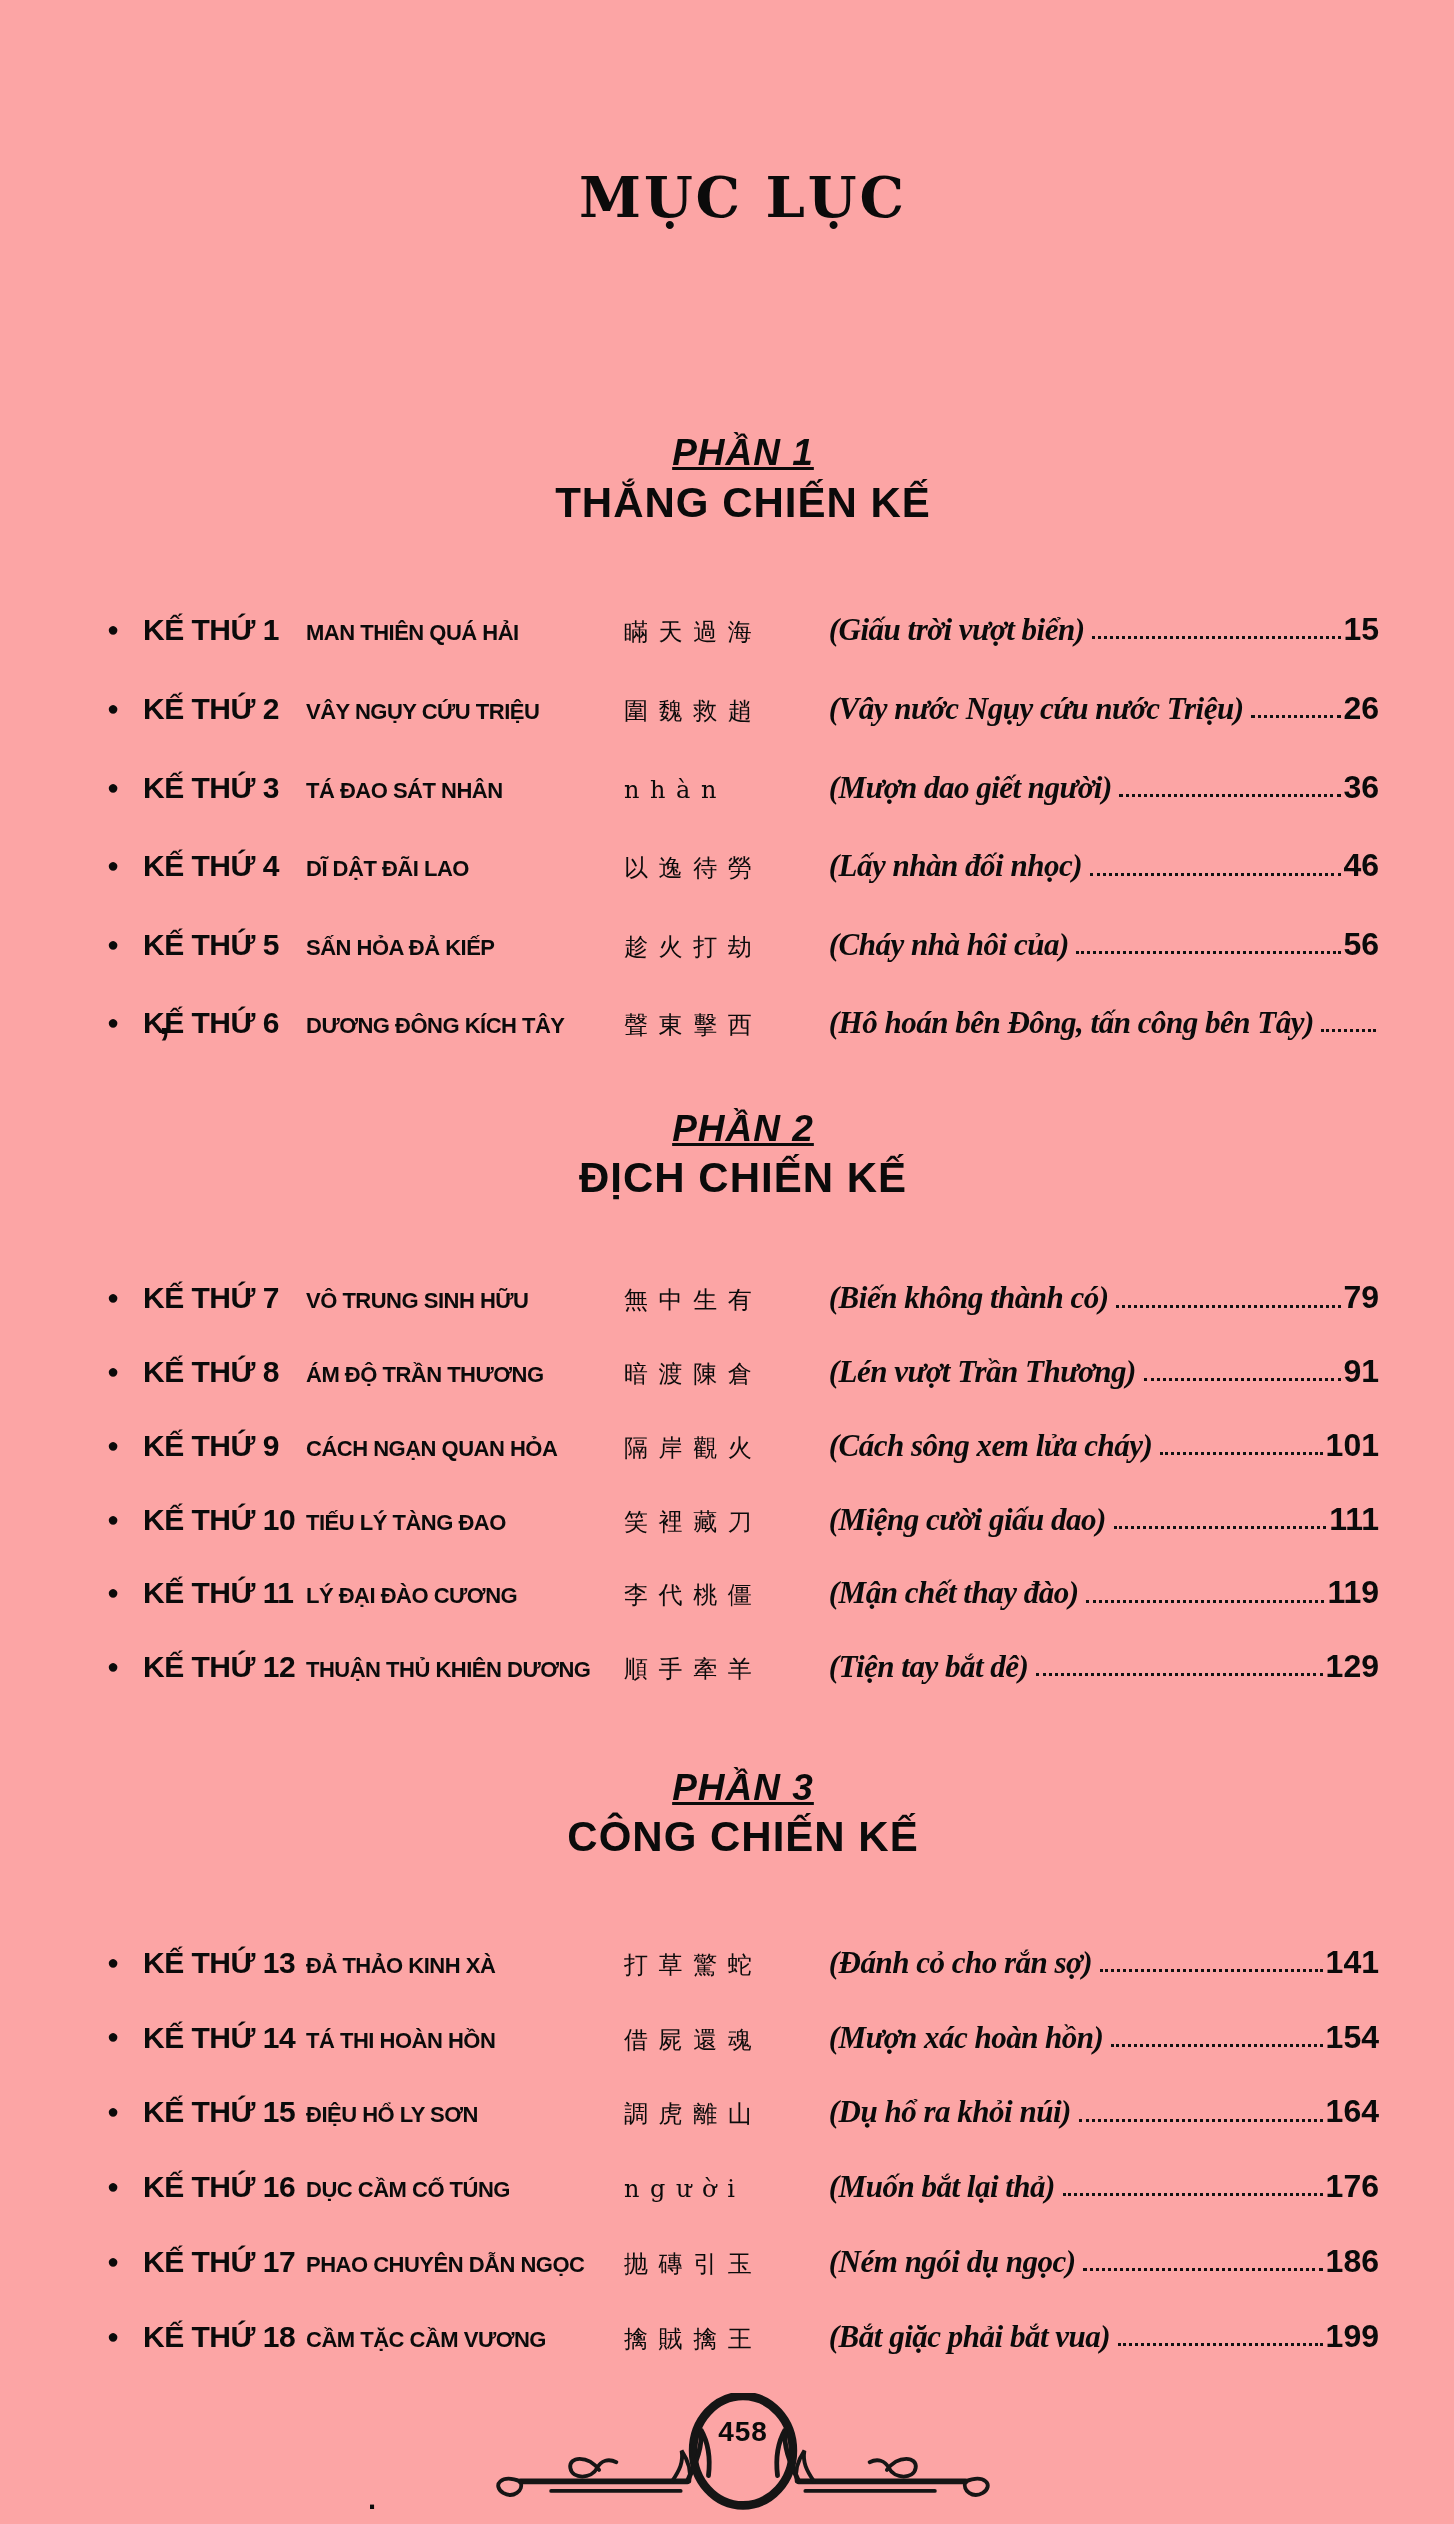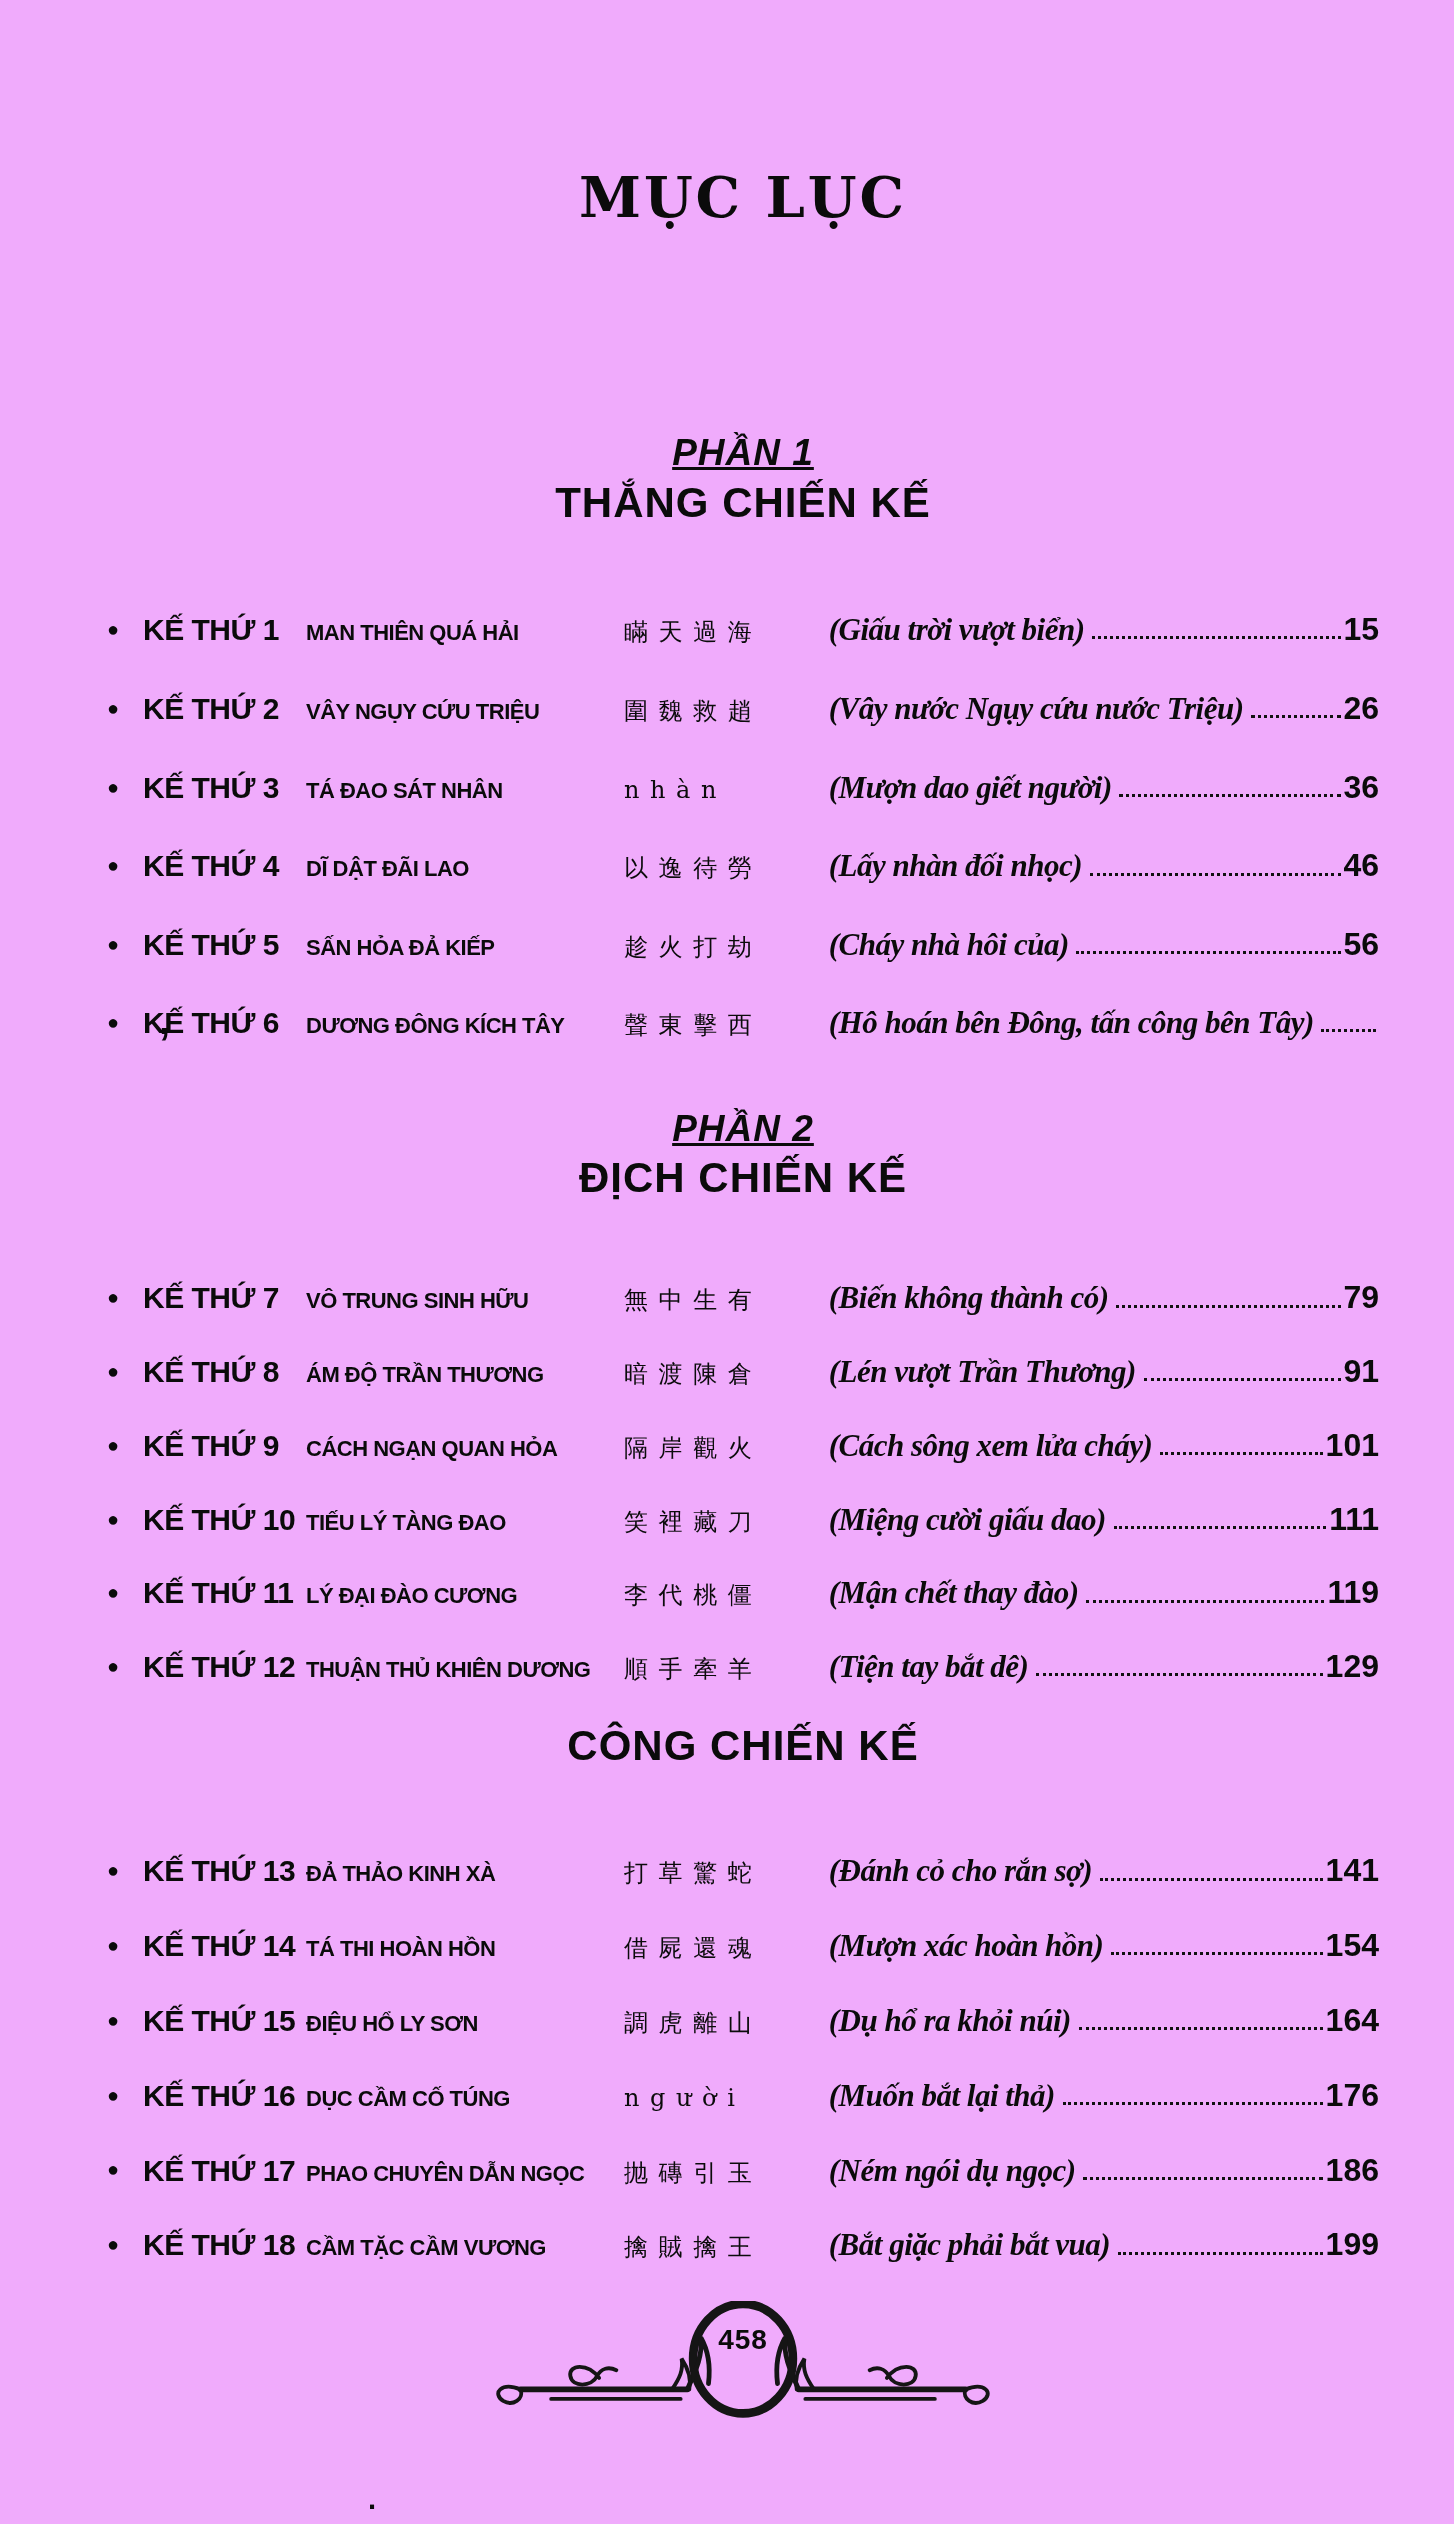--- a/index.html
+++ b/index.html
@@ -1,20 +1,20 @@
 <!DOCTYPE html>
 <html><head>
 <meta charset="utf-8">
 <style>
   html,body{margin:0;padding:0;background:#e8e8e8;}
   .page{
     position:relative;
     width:1454px;height:2525px;
     margin:0 auto;
-    background:#f0abfc;
+    background:#fca5a5;
     color:#0b0b0b;
     font-family:"Liberation Sans", sans-serif;
     overflow:hidden;
   }
   .content{padding:0 75px 0 107px;}
   .doc-title{
     margin-top:165px;
     text-align:center;
     font-family:"DejaVu Serif", serif;
     font-weight:bold;
@@ -235,20 +235,21 @@
     <span class="cn">順手牽羊</span>
     <span class="trans">(Tiện tay bắt dê)</span>
     <span class="leader"></span>
     <span class="pgnum">129</span>
   </div>
 </div>
   </section>
 
   <section class="toc-section sec2">
     <header class="section-header">
+      <div class="section-part">PHẦN 3</div>
       <div class="section-title">CÔNG CHIẾN KẾ</div>
     </header>
     <div class="entries">
   <div class="entry">
     <span class="bullet">●</span>
     <span class="num">KẾ THỨ 13</span>
     <span class="vn">ĐẢ THẢO KINH XÀ</span>
     <span class="cn">打草驚蛇</span>
     <span class="trans">(Đánh cỏ cho rắn sợ)</span>
     <span class="leader"></span>

